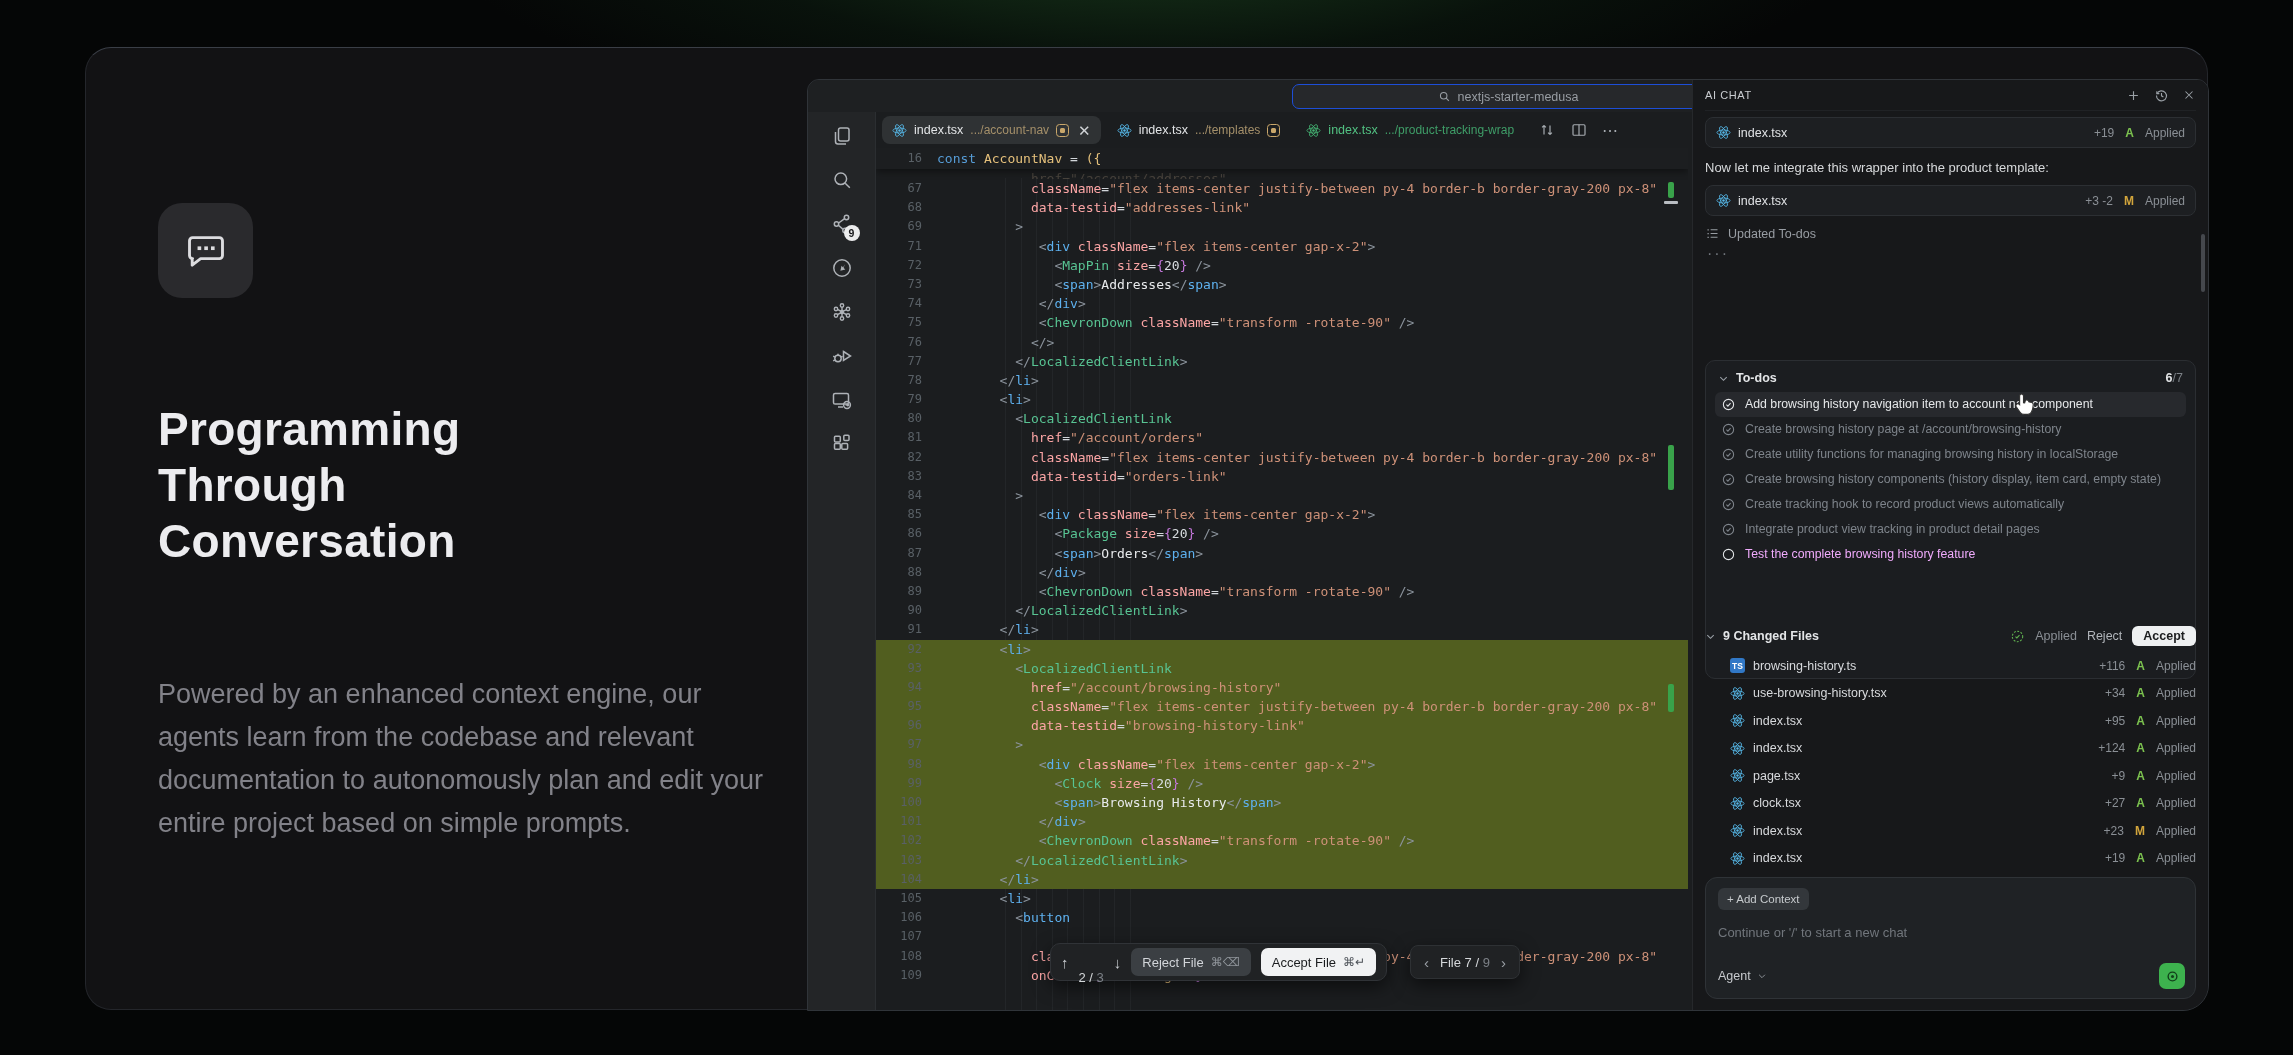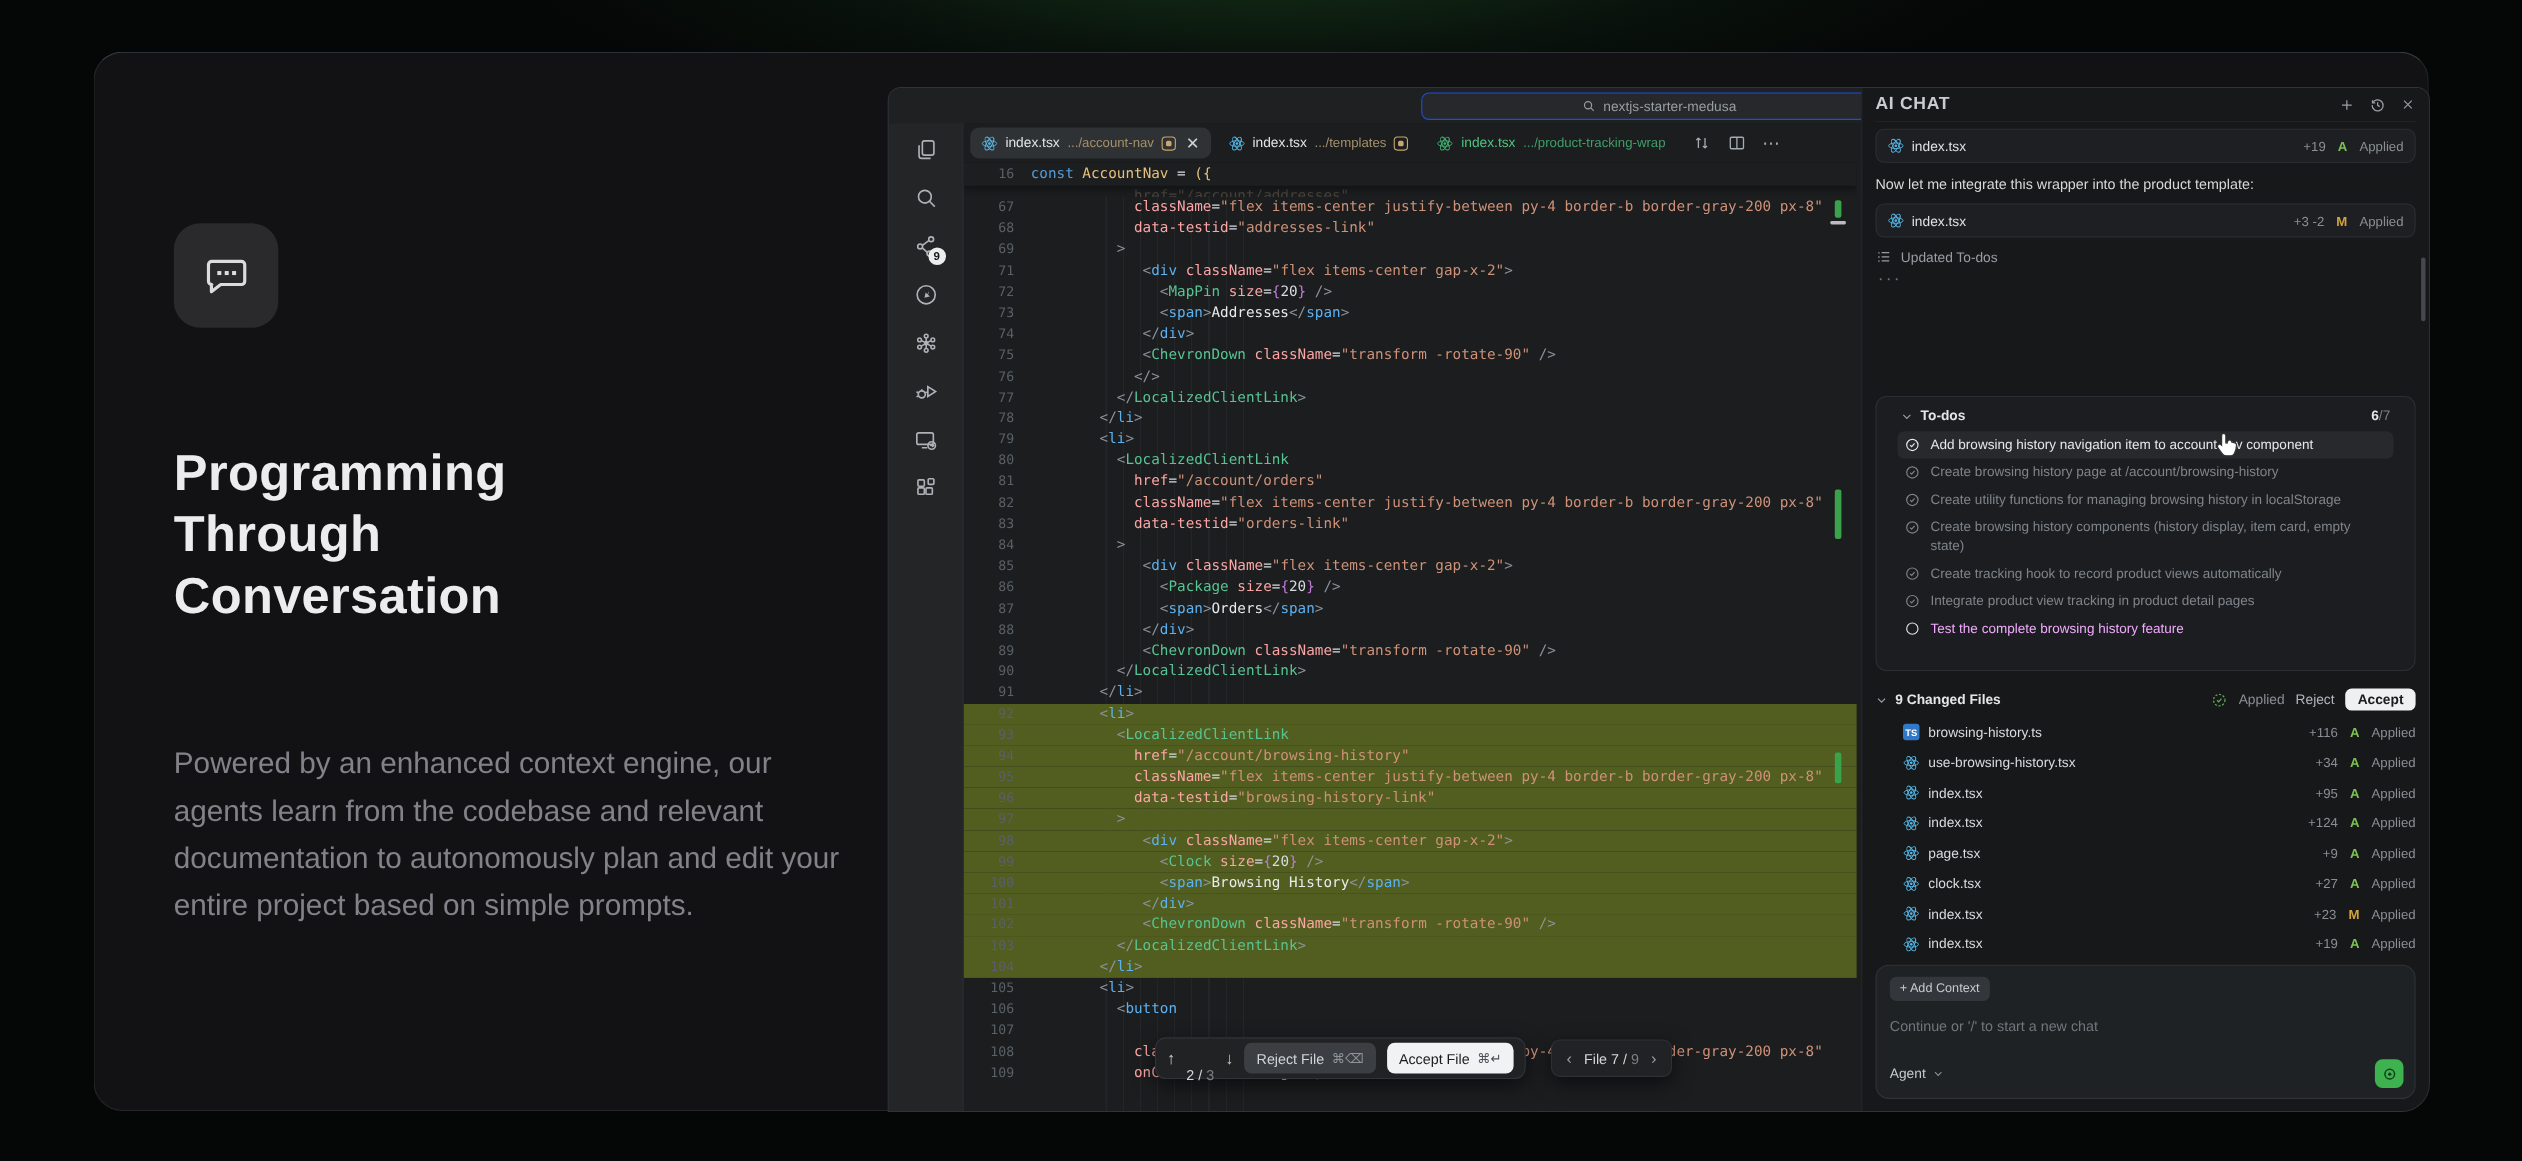--- a/index.html
+++ b/index.html
@@ -70,32 +70,32 @@
   .pill-accept .keys{color:#4c5157;font-size:12px;}
   .filepill{position:absolute;left:602px;top:865px;height:34px;background:#202224;border:1px solid #2e3134;
     border-radius:8px;display:flex;align-items:center;gap:11px;padding:0 13px;z-index:6;font-size:13px;color:#d5d8db;
     box-shadow:0 6px 18px rgba(0,0,0,.55);box-sizing:border-box;}
   .filepill .chev{color:#9aa0a6;font-size:15px;}
   .filepill .dim{color:#7c8187;}
   
   .chat{position:absolute;left:884px;top:0;right:0;bottom:0;background:#17181a;border-left:1px solid #26282b;}
   .chat-header{position:absolute;left:12px;right:12px;top:0;height:30px;display:flex;align-items:center;
     border-bottom:1px solid #202225;}
-  .chat-title{font-size:16px;font-weight:bold;letter-spacing:.6px;color:#c9ccd0;}
+  .chat-title{font-size:11px;font-weight:normal;letter-spacing:.6px;color:#c9ccd0;}
   .chat-hicons{margin-left:auto;display:flex;gap:13px;color:#9aa0a6;align-items:center;}
   .fcard{position:absolute;left:12px;right:12px;height:31px;background:#1d1f22;border:1px solid #2c2f33;border-radius:8px;
     display:flex;align-items:center;gap:7px;padding:0 10px;box-sizing:border-box;font-size:12.5px;color:#dfe1e4;}
   .fmeta{margin-left:auto;display:flex;gap:11px;font-size:12px;color:#8a8f95;align-items:center;}
   .badge-A{color:#7cc24f;font-weight:bold;}
   .badge-M{color:#d2a53c;font-weight:bold;}
   .msg{position:absolute;left:12px;right:12px;top:80px;font-size:13px;color:#d7d9db;}
   .updated{position:absolute;left:12px;top:146px;display:flex;align-items:center;gap:8px;color:#989da3;font-size:12.5px;}
   .dots{position:absolute;left:14px;top:165px;color:#70757b;font-size:16px;letter-spacing:2px;}
-  .todos-card{position:absolute;left:12px;right:12px;top:280px;height:250px;background:#1b1d20;border:1px solid #2b2e32;
-    border-radius:10px;padding:8px 19px;box-sizing:border-box;display:flex;flex-direction:column;gap:2px;}
+  .todos-card{position:absolute;left:12px;right:12px;top:280px;height:319px;background:#1b1d20;border:1px solid #2b2e32;
+    border-radius:10px;padding:8px 9px;box-sizing:border-box;display:flex;flex-direction:column;gap:2px;}
   .todos-head{display:flex;align-items:center;gap:7px;font-size:12.5px;font-weight:bold;color:#e3e5e7;padding:2px 3px 5px;}
   .todos-count{margin-left:auto;font-weight:bold;}
   .todos-count .dim{color:#7c8187;font-weight:normal;}
   .todo{display:flex;gap:9px;padding:4px 6px;font-size:12.3px;line-height:17px;color:#7e848b;align-items:flex-start;border-radius:6px;}
   .todo .tico{flex:none;margin-top:1px;}
   .todo.active{background:#27292d;color:#e5e7e9;}
   .todo.open{color:#f0abfc;}
   .cf-head{position:absolute;left:12px;right:12px;top:546px;display:flex;align-items:center;gap:7px;font-size:12.5px;}
   .cf-title{font-weight:bold;color:#e3e5e7;}
   .cf-right{margin-left:auto;display:flex;align-items:center;gap:10px;}

